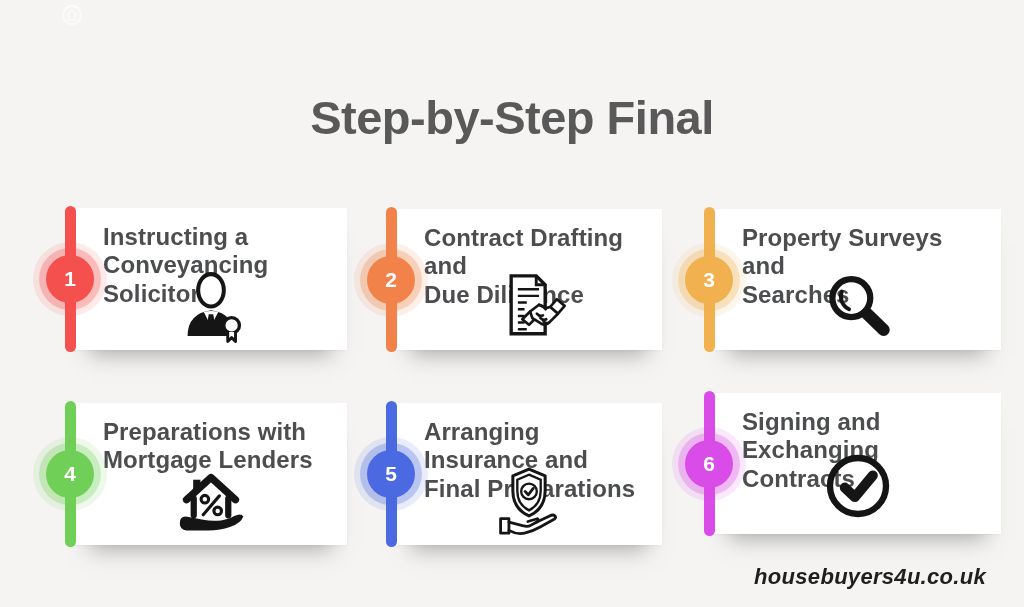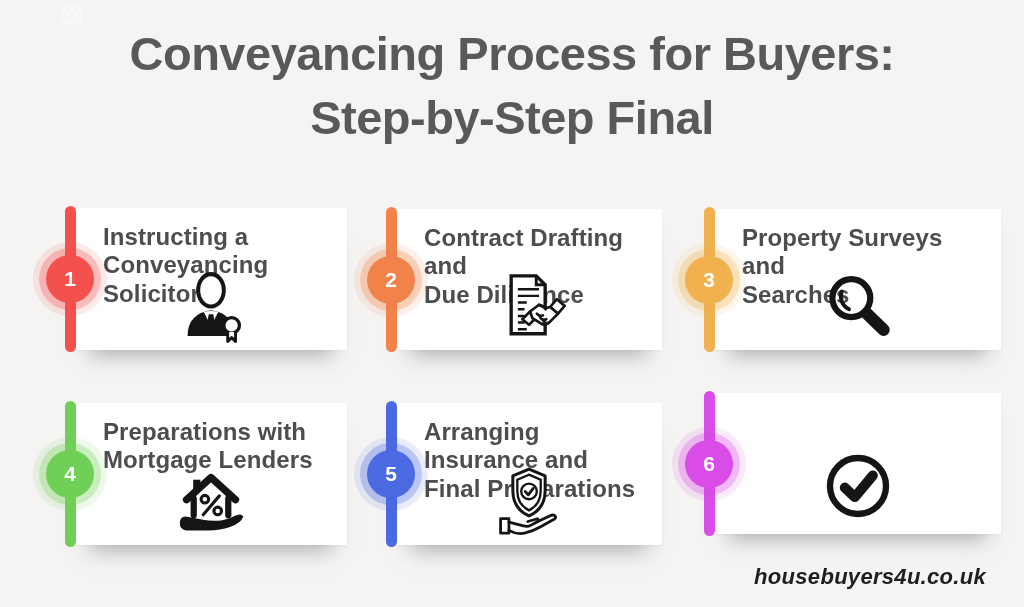--- a/index.html
+++ b/index.html
@@ -62,21 +62,21 @@
 
 <div class="stage">
 
   <div class="watermark">
     <svg viewBox="0 0 32 30">
       <circle cx="16" cy="14" r="9" fill="none" stroke="#ffffff" stroke-width="2.5"></circle>
       <path d="M11 14 L16 9 L21 14 M13 14 V19 H19 V14" fill="none" stroke="#ffffff" stroke-width="1.8"></path>
     </svg>
   </div>
 
-  <h1 class="page-title" style="color: rgb(89, 89, 89);"><span>Conveyancing Process for Buyers:</span><br><span>Step-by-Step Final</span></h1>
+  <h1 class="page-title" style="color: rgb(89, 89, 89);"><br><span>Step-by-Step Final</span></h1>
 
   <section class="card card-1" style="--accent: #f4504e; --halo: #f4504e4d; --halo2: #f4504e1f;">
     <span class="bar"></span>
     <span class="bubble">
         <span>1</span>
       </span>
     <h2 class="card-title">Instructing a
 Conveyancing Solicitor</h2>
     <div class="icon">
       <svg viewBox="0 0 70 70">
@@ -169,20 +169,22 @@
         </g>
       </svg>
     </div>
   </section>
 
   <section class="card card-6" style="--accent: #d94ce8; --halo: #d94ce84d; --halo2: #d94ce81f;">
     <span class="bar"></span>
     <span class="bubble">
         <span>6</span>
       </span>
+    <h2 class="card-title">Signing and Exchanging
+Contracts</h2>
     <div class="icon">
       <svg viewBox="0 0 70 70">
         <circle cx="35" cy="35" r="26.5" fill="none" stroke="#151515" stroke-width="6"></circle>
         <path d="M22.5 36.5 L32 45.5 L49 25" fill="none" stroke="#151515" stroke-width="9.5" stroke-linecap="round" stroke-linejoin="round"></path>
       </svg>
     </div>
   </section>
 
   <div class="footer-url">housebuyers4u.co.uk</div>
 </div>

